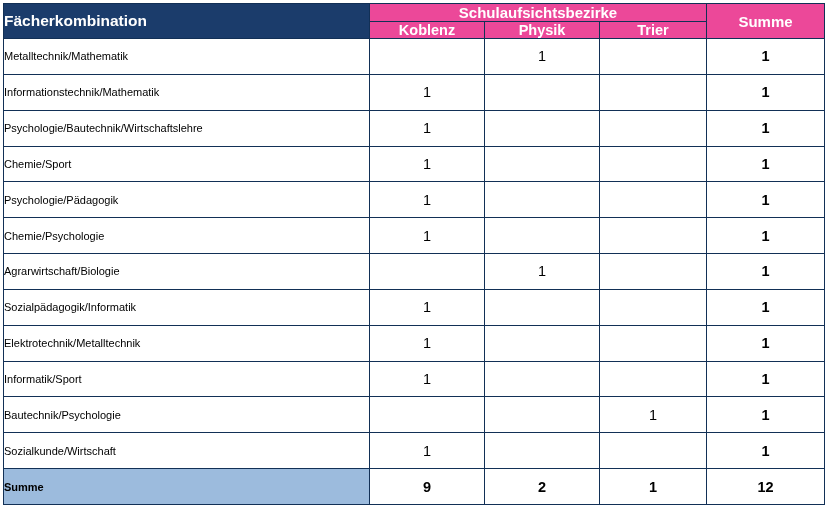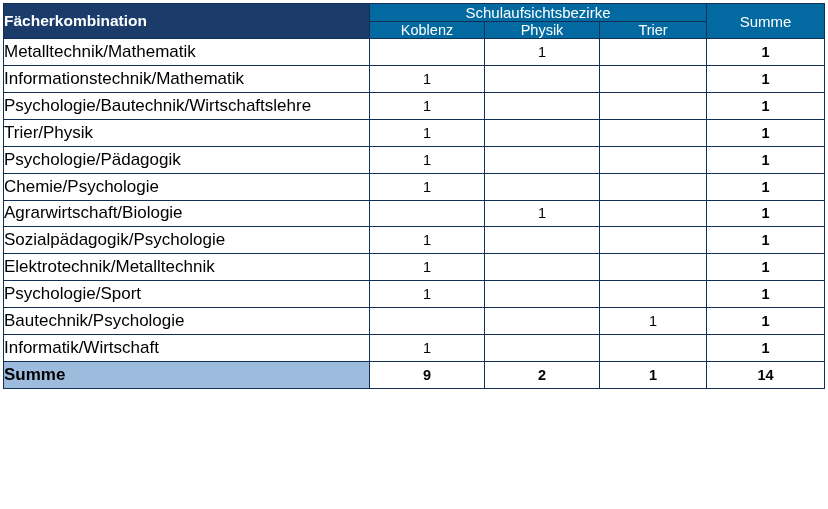--- a/index.html
+++ b/index.html
@@ -16,33 +16,33 @@
   .table-wrap {
     width: 828px;
     height: 509px;
     box-sizing: border-box;
     padding: 3px 4px 4px 3px;
   }
   table.data {
     border-collapse: collapse;
     table-layout: fixed;
     width: 821px;
-    height: 386px;
+    height: 502px;
     font-size: 14.5px;
   }
   table.data td, table.data th {
     border: 1px solid #123056;
     padding: 0;
     vertical-align: middle;
   }
   
   th.hdr {
-    background: #0369a1;
+    background: #ec4899;
     color: #ffffff;
-    font-weight: normal;
+    font-weight: bold;
     font-size: 15px;
     border: 1px solid #1b3c6b;
   }
   th.hdr-left {
     background: #1b3c6b;
     color: #ffffff;
     font-weight: bold;
     text-align: left;
     padding-left: 10px;
     font-size: 15.5px;
@@ -52,21 +52,21 @@
     border-bottom: 1px solid #ffffff;
   }
   th.hdr-sub {
     font-size: 14.5px;
   }
   
   td.label {
     text-align: left;
     padding-left: 10px;
     color: #000000;
-    font-size: 17px;
+    font-size: 11px;
     white-space: nowrap;
     overflow: hidden;
   }
   td.num {
     text-align: center;
     color: #000000;
     font-size: 14.5px;
   }
   td.sum {
     text-align: center;
@@ -133,21 +133,21 @@
         <td class="sum">1</td>
       </tr>
       <tr>
         <td class="label">Psychologie/Bautechnik/Wirtschaftslehre</td>
         <td class="num">1</td>
         <td class="num"></td>
         <td class="num"></td>
         <td class="sum">1</td>
       </tr>
       <tr>
-        <td class="label">Trier/Physik</td>
+        <td class="label">Chemie/Sport</td>
         <td class="num">1</td>
         <td class="num"></td>
         <td class="num"></td>
         <td class="sum">1</td>
       </tr>
       <tr>
         <td class="label">Psychologie/Pädagogik</td>
         <td class="num">1</td>
         <td class="num"></td>
         <td class="num"></td>
@@ -161,56 +161,56 @@
         <td class="sum">1</td>
       </tr>
       <tr>
         <td class="label">Agrarwirtschaft/Biologie</td>
         <td class="num"></td>
         <td class="num">1</td>
         <td class="num"></td>
         <td class="sum">1</td>
       </tr>
       <tr>
-        <td class="label">Sozialpädagogik/Psychologie</td>
+        <td class="label">Sozialpädagogik/Informatik</td>
         <td class="num">1</td>
         <td class="num"></td>
         <td class="num"></td>
         <td class="sum">1</td>
       </tr>
       <tr>
         <td class="label">Elektrotechnik/Metalltechnik</td>
         <td class="num">1</td>
         <td class="num"></td>
         <td class="num"></td>
         <td class="sum">1</td>
       </tr>
       <tr>
-        <td class="label">Psychologie/Sport</td>
+        <td class="label">Informatik/Sport</td>
         <td class="num">1</td>
         <td class="num"></td>
         <td class="num"></td>
         <td class="sum">1</td>
       </tr>
       <tr>
         <td class="label">Bautechnik/Psychologie</td>
         <td class="num"></td>
         <td class="num"></td>
         <td class="num">1</td>
         <td class="sum">1</td>
       </tr>
       <tr>
-        <td class="label">Informatik/Wirtschaft</td>
+        <td class="label">Sozialkunde/Wirtschaft</td>
         <td class="num">1</td>
         <td class="num"></td>
         <td class="num"></td>
         <td class="sum">1</td>
       </tr>
       <tr class="footer">
         <td class="label">Summe</td>
         <td class="num">9</td>
         <td class="num">2</td>
         <td class="num">1</td>
-        <td class="sum">14</td>
+        <td class="sum">12</td>
       </tr>
     </tbody>
   </table>
 </div>
 
 </body></html>

